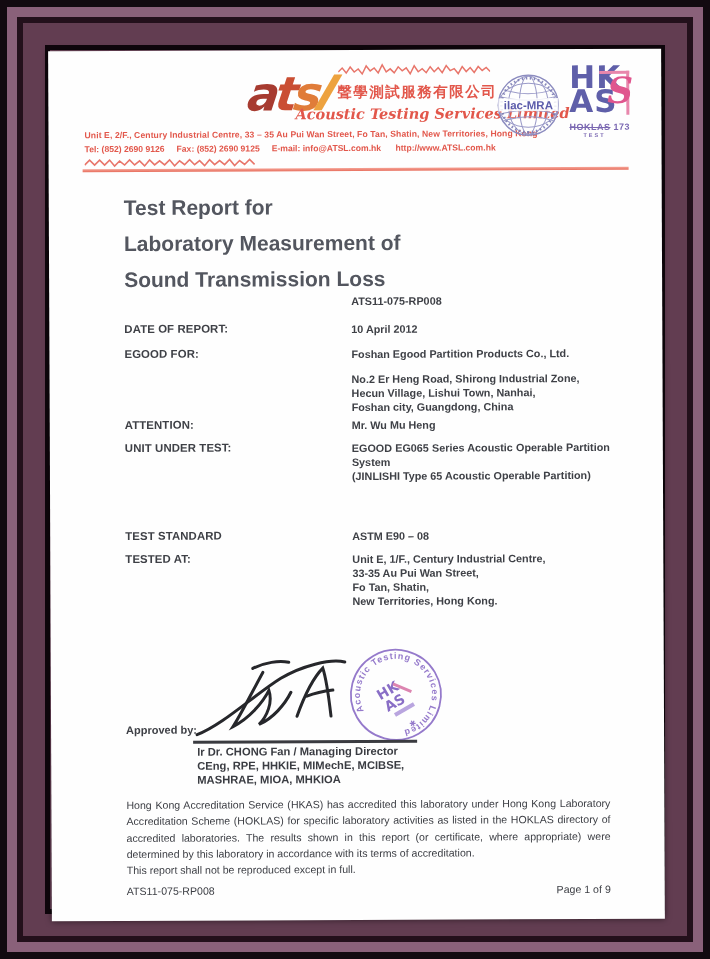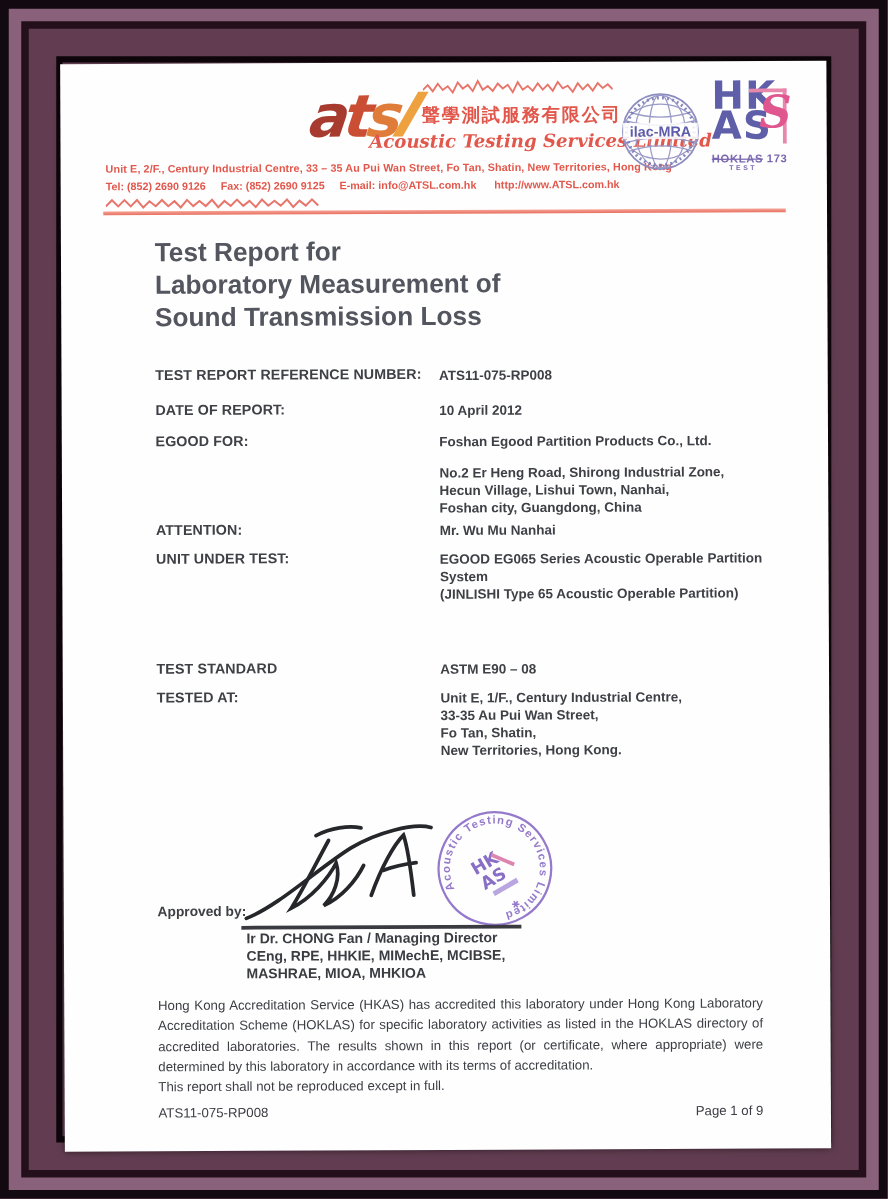--- a/index.html
+++ b/index.html
@@ -55,21 +55,21 @@
     font-family:"DejaVu Serif",serif; }
   .hkas-bracket { position:absolute; left:30px; top:6px; width:30px; height:44px;
     border-top:3px solid #e887ac; border-right:3px solid #e887ac; }
   .hkas-cap { margin-top:9px; font-size:9px; font-weight:bold; color:#7b68b2;
     letter-spacing:.5px; white-space:nowrap; }
   .hkas-cap .strike { text-decoration:line-through; }
   .hkas-sub { font-size:5.5px; font-weight:bold; color:#7b68b2;
     letter-spacing:2px; margin-left:14px; }
 
   
-  .title { left:75px; top:139px; font-size:21px; line-height:26px;
+  .title { left:75px; top:139px; font-size:21px; line-height:36px;
     font-weight:bold; color:#53565f; white-space:pre-line; }
   .lbl { left:75px; font-size:11.4px; font-weight:bold; color:#3e4046;
     letter-spacing:.1px; white-space:nowrap; }
   .val { left:302px; font-size:10.8px; font-weight:bold; color:#3e4046;
     line-height:14px; white-space:pre; }
   .val-justify { white-space:pre-line; width:258px; text-align:justify; }
 
   
   .approved { left:75px; top:673px; font-size:11px; font-weight:bold; color:#3e4046; }
   .sig-svg { left:142px; top:604px; }
@@ -139,34 +139,33 @@
       </div>
       <div class="hkas-sub">TEST</div>
     </div>
 
     <div class="abs red-rule"></div>
 
     <div class="abs title">Test Report for
 Laboratory Measurement of
 Sound Transmission Loss</div>
 
-    <div class="abs lbl" style="top:244px">TEST REPORT REFERENCE NUMBER:</div>
     <div class="abs val" style="top:244px">ATS11-075-RP008</div>
 
     <div class="abs lbl" style="top:272px">DATE OF REPORT:</div>
     <div class="abs val" style="top:272px">10 April 2012</div>
 
     <div class="abs lbl" style="top:297px">EGOOD FOR:</div>
     <div class="abs val" style="top:297px">Foshan Egood Partition Products Co., Ltd.</div>
     <div class="abs val" style="top:322px">No.2 Er Heng Road, Shirong Industrial Zone,
 Hecun Village, Lishui Town, Nanhai,
 Foshan city, Guangdong, China</div>
 
     <div class="abs lbl" style="top:368px">ATTENTION:</div>
-    <div class="abs val" style="top:368px">Mr. Wu Mu Nanhai</div>
+    <div class="abs val" style="top:368px">Mr. Wu Mu Heng</div>
 
     <div class="abs lbl" style="top:391px">UNIT UNDER TEST:</div>
     <div class="abs val val-justify" style="top:391px">EGOOD EG065 Series Acoustic Operable Partition System
 (JINLISHI Type 65 Acoustic Operable Partition)</div>
 
     <div class="abs lbl" style="top:479px">TEST STANDARD</div>
     <div class="abs val" style="top:479px">ASTM E90 – 08</div>
 
     <div class="abs lbl" style="top:502px">TESTED AT:</div>
     <div class="abs val" style="top:502px">Unit E, 1/F., Century Industrial Centre,

